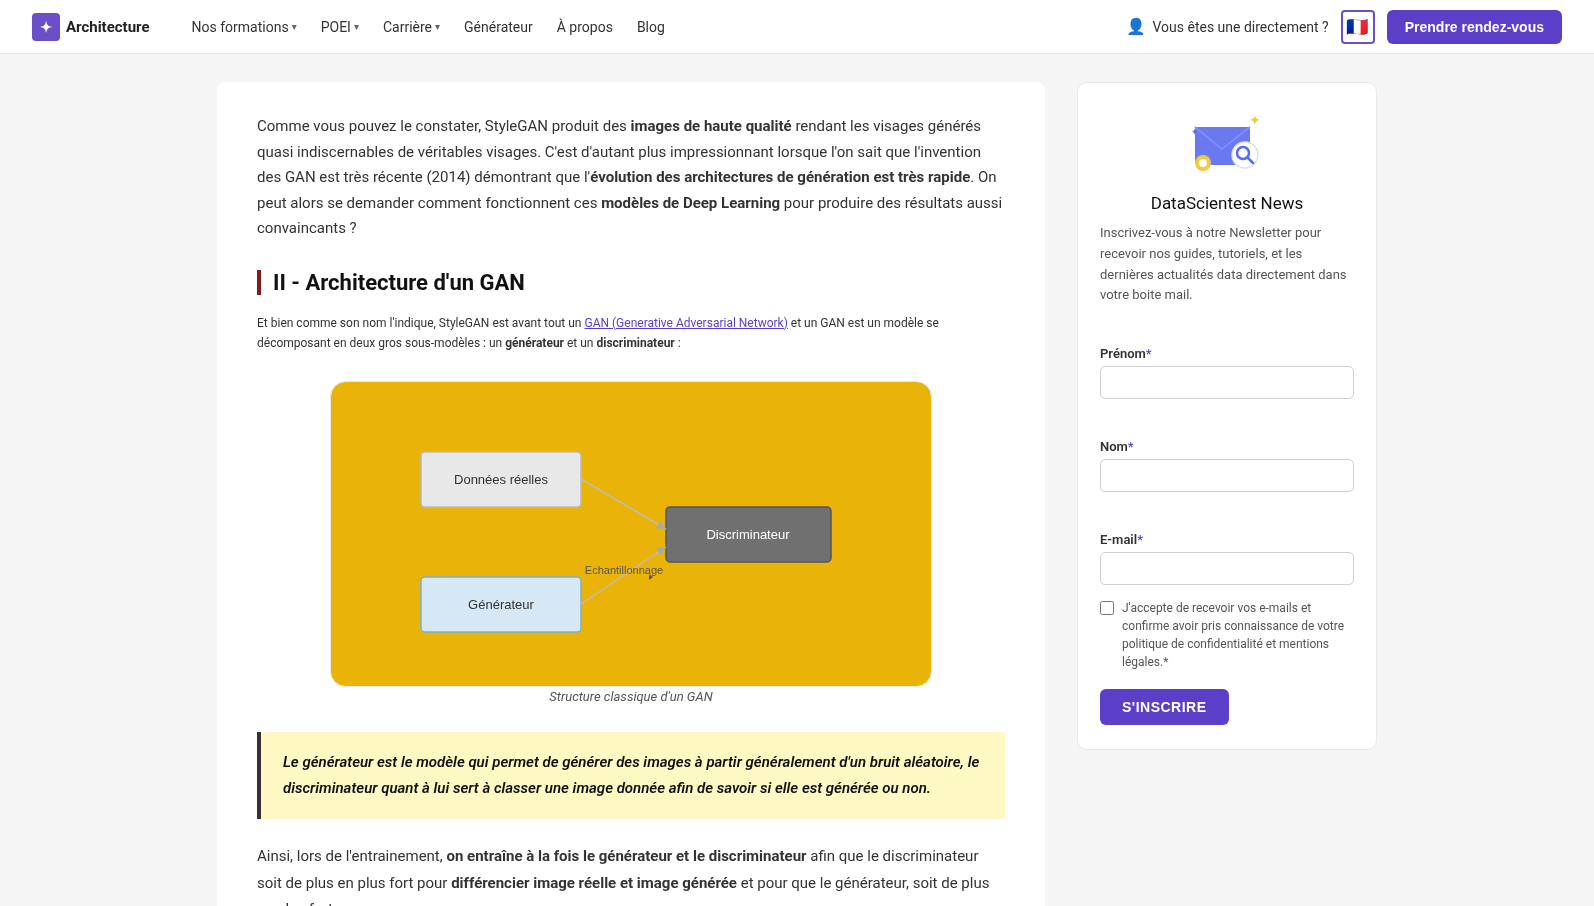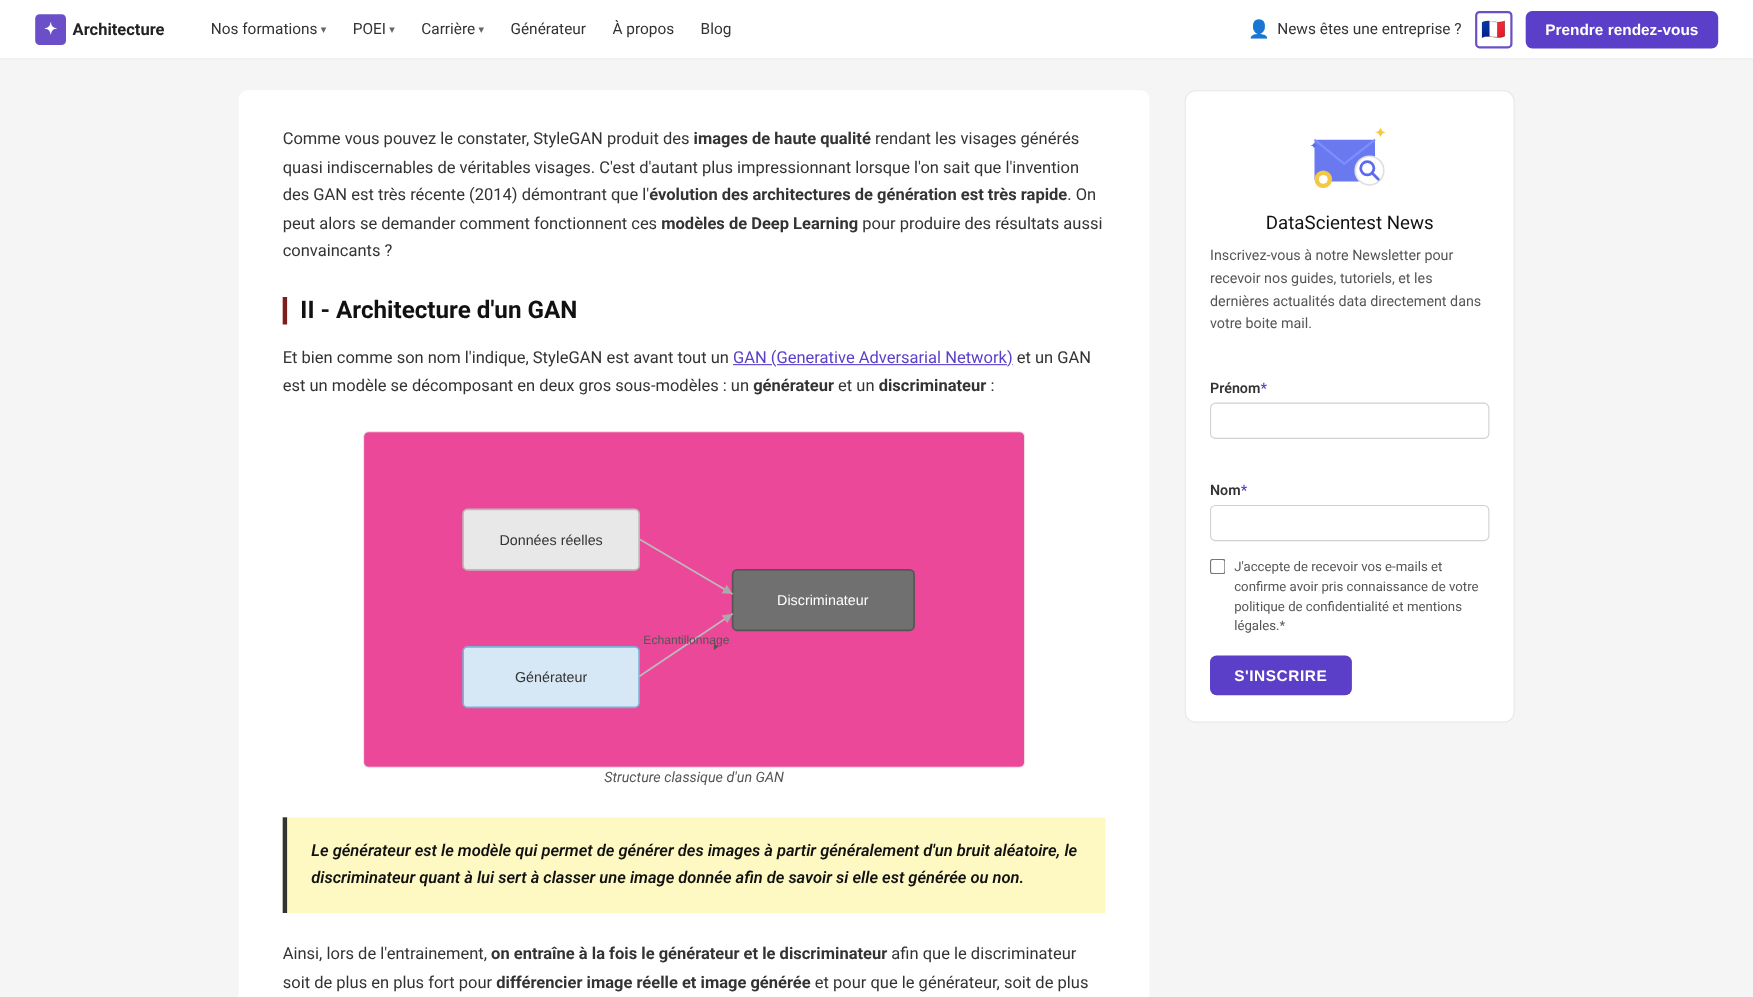--- a/index.html
+++ b/index.html
@@ -107,43 +107,43 @@
     h2.section-title {
       font-size: 22px;
       font-weight: 700;
       color: #111;
       margin-bottom: 18px;
       border-left: 4px solid #7f1d1d;
       padding-left: 12px;
     }
 
     .section-intro {
-      font-size: 15px;
+      font-size: 12px;
       line-height: 1.7;
       color: #333;
       margin-bottom: 24px;
     }
 
     .gan-link {
       color: #5b3fc8;
       text-decoration: underline;
       cursor: pointer;
     }
 
     
     .diagram-container {
       display: flex;
       flex-direction: column;
       align-items: center;
       margin: 28px 0;
     }
     .diagram-svg-wrap {
-      background: #ec4899;
+      background: #eab308;
       border: 1px solid #e8e8e8;
-      border-radius: 5px;
+      border-radius: 16px;
       padding: 20px 40px;
     }
     .diagram-caption {
       font-size: 13px;
       font-style: italic;
       color: #555;
       margin-top: 10px;
       text-align: center;
     }
 
@@ -284,21 +284,21 @@
     <div class="nav-item">
       <span>À propos</span>
     </div>
     <div class="nav-item">
       <span>Blog</span>
     </div>
   </div>
   <div class="nav-right">
     <div class="nav-enterprise">
       <span class="enterprise-icon">👤</span>
-      <span>News êtes une entreprise ?</span>
+      <span>Vous êtes une directement ?</span>
     </div>
     <div class="flag-btn">
       <span>🇫🇷</span>
     </div>
     <button class="btn-primary">Prendre rendez-vous</button>
   </div>
 </nav>
 
 <div class="page-body">
 
@@ -393,20 +393,26 @@
 
       
       <div class="form-group">
         <label class="form-label">
           <span>Nom</span><span class="required">*</span>
         </label>
         <input type="text" class="form-input" style="">
       </div>
 
       
+      <div class="form-group">
+        <label class="form-label">
+          <span>E-mail</span><span class="required">*</span>
+        </label>
+        <input type="email" class="form-input" style="">
+      </div>
 
       
       <div class="checkbox-row">
         <input type="checkbox" style="">
         <span class="checkbox-label">
           <span>J'accepte de recevoir vos e-mails et confirme avoir pris connaissance de votre politique de confidentialité et mentions légales.</span><span>*</span>
         </span>
       </div>
 
       

